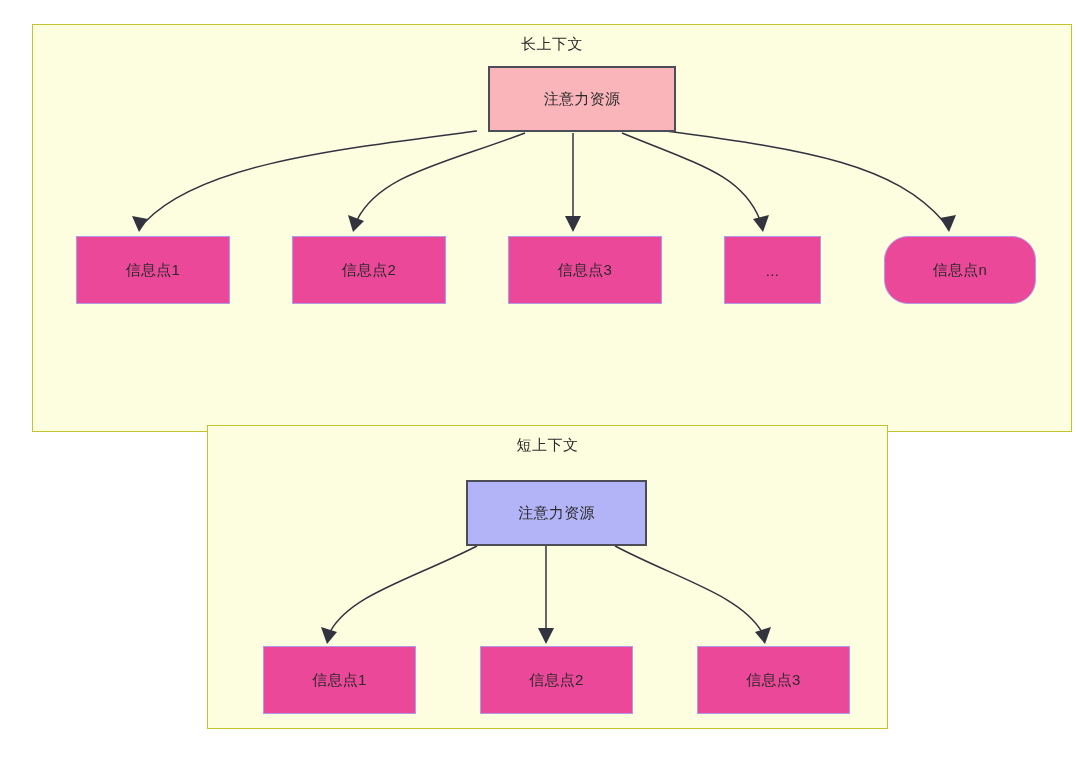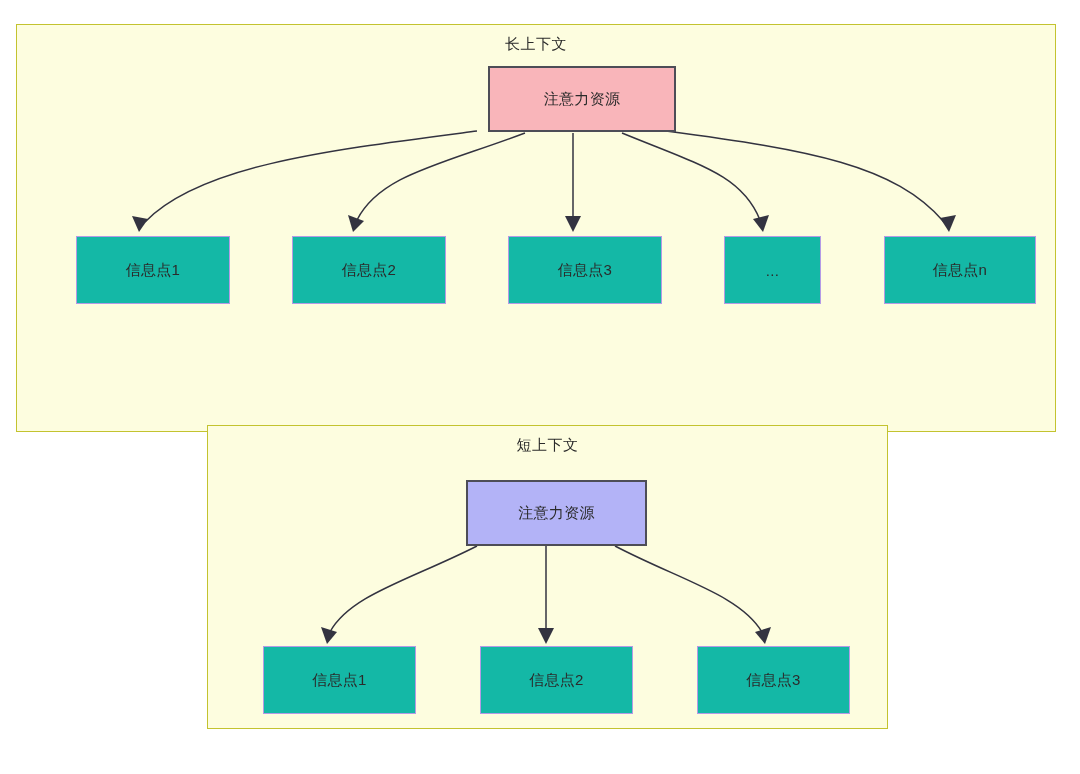--- a/index.html
+++ b/index.html
@@ -20,21 +20,21 @@
     width: 1080px;
     height: 774px;
   }
   .group-box {
     position: absolute;
     background: #fdfddf;
     border: 1.6px solid #c3c32f;
     box-sizing: border-box;
   }
   #group-long {
-    left: 16px;
+    left: 32px;
     top: 24px;
     width: 1040px;
     height: 408px;
   }
   #group-short {
     left: 207px;
     top: 425px;
     width: 681px;
     height: 304px;
   }
@@ -62,21 +62,21 @@
   }
   .node-attention-long {
     background: #f9b5ba;
     border: 2.2px solid #4d4d57;
   }
   .node-attention-short {
     background: #b3b3f7;
     border: 2.2px solid #4d4d57;
   }
   .node-info {
-    background: #14b8a6;
+    background: #ec4899;
     border: 1.7px solid #b49ae6;
   }
 
   svg.edges {
     position: absolute;
     left: 0; top: 0;
     width: 1080px;
     height: 774px;
     overflow: visible;
     pointer-events: none;
@@ -148,21 +148,21 @@
   </div>
 
   <div class="node node-info" style="left:497px; top:236px; width:154px; height:68px;">
     <span>信息点3</span>
   </div>
 
   <div class="node node-info" style="left:713px; top:236px; width:97px; height:68px;">
     <span>...</span>
   </div>
 
-  <div class="node node-info" style="left:873px; top:236px; width:152px; height:68px;">
+  <div class="node node-info" style="left:873px; top:236px; width:152px; height:68px;border-radius:24px;">
     <span>信息点n</span>
   </div>
 
   <div class="node node-attention-short" style="left:455px; top:480px; width:181px; height:66px;">
     <span>注意力资源</span>
   </div>
 
   <div class="node node-info" style="left:252px; top:646px; width:153px; height:68px;">
     <span>信息点1</span>
   </div>

